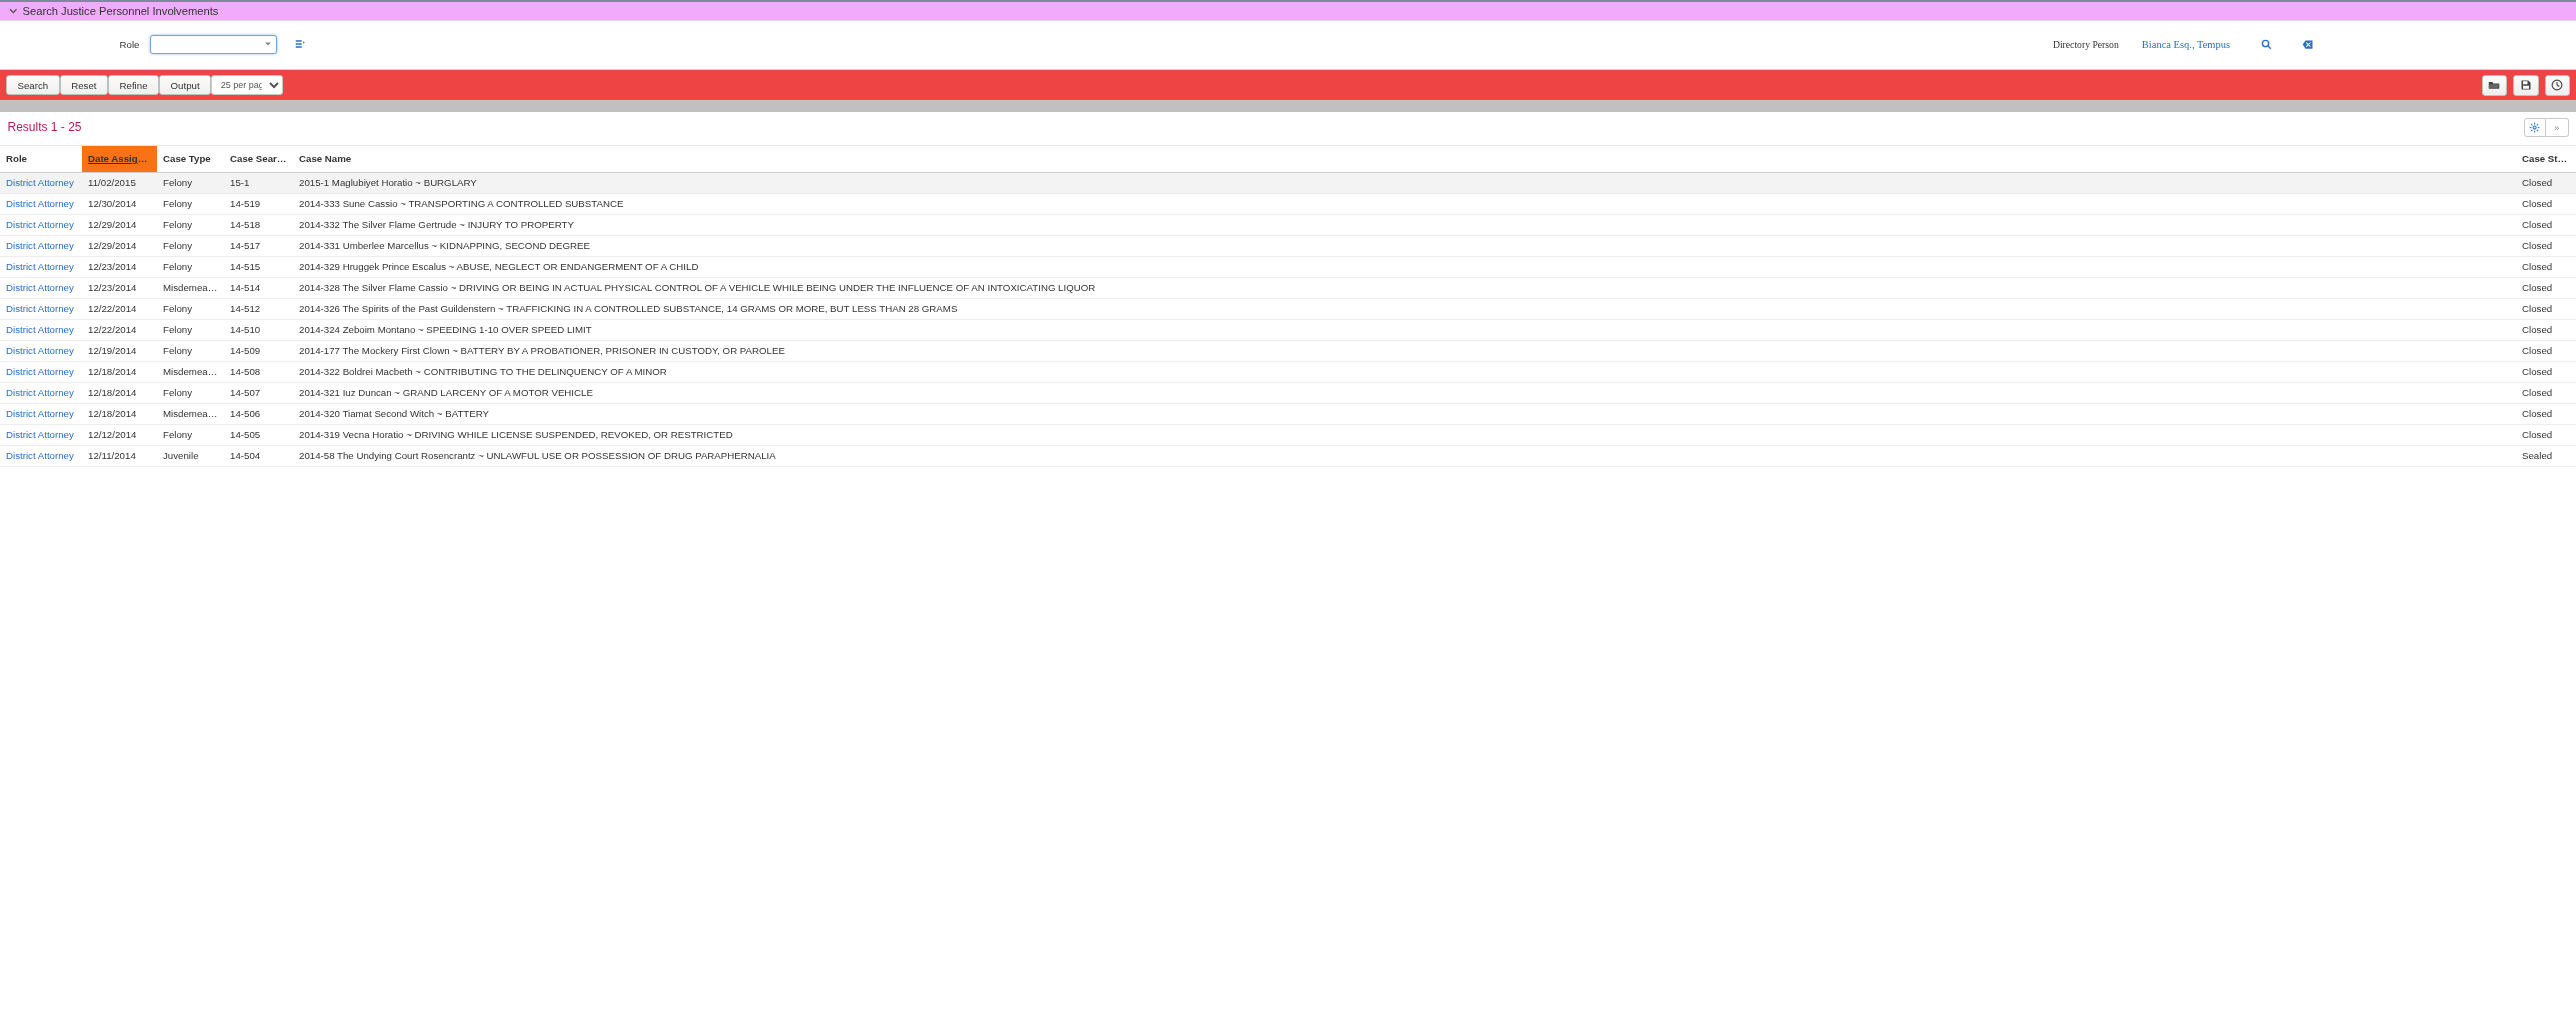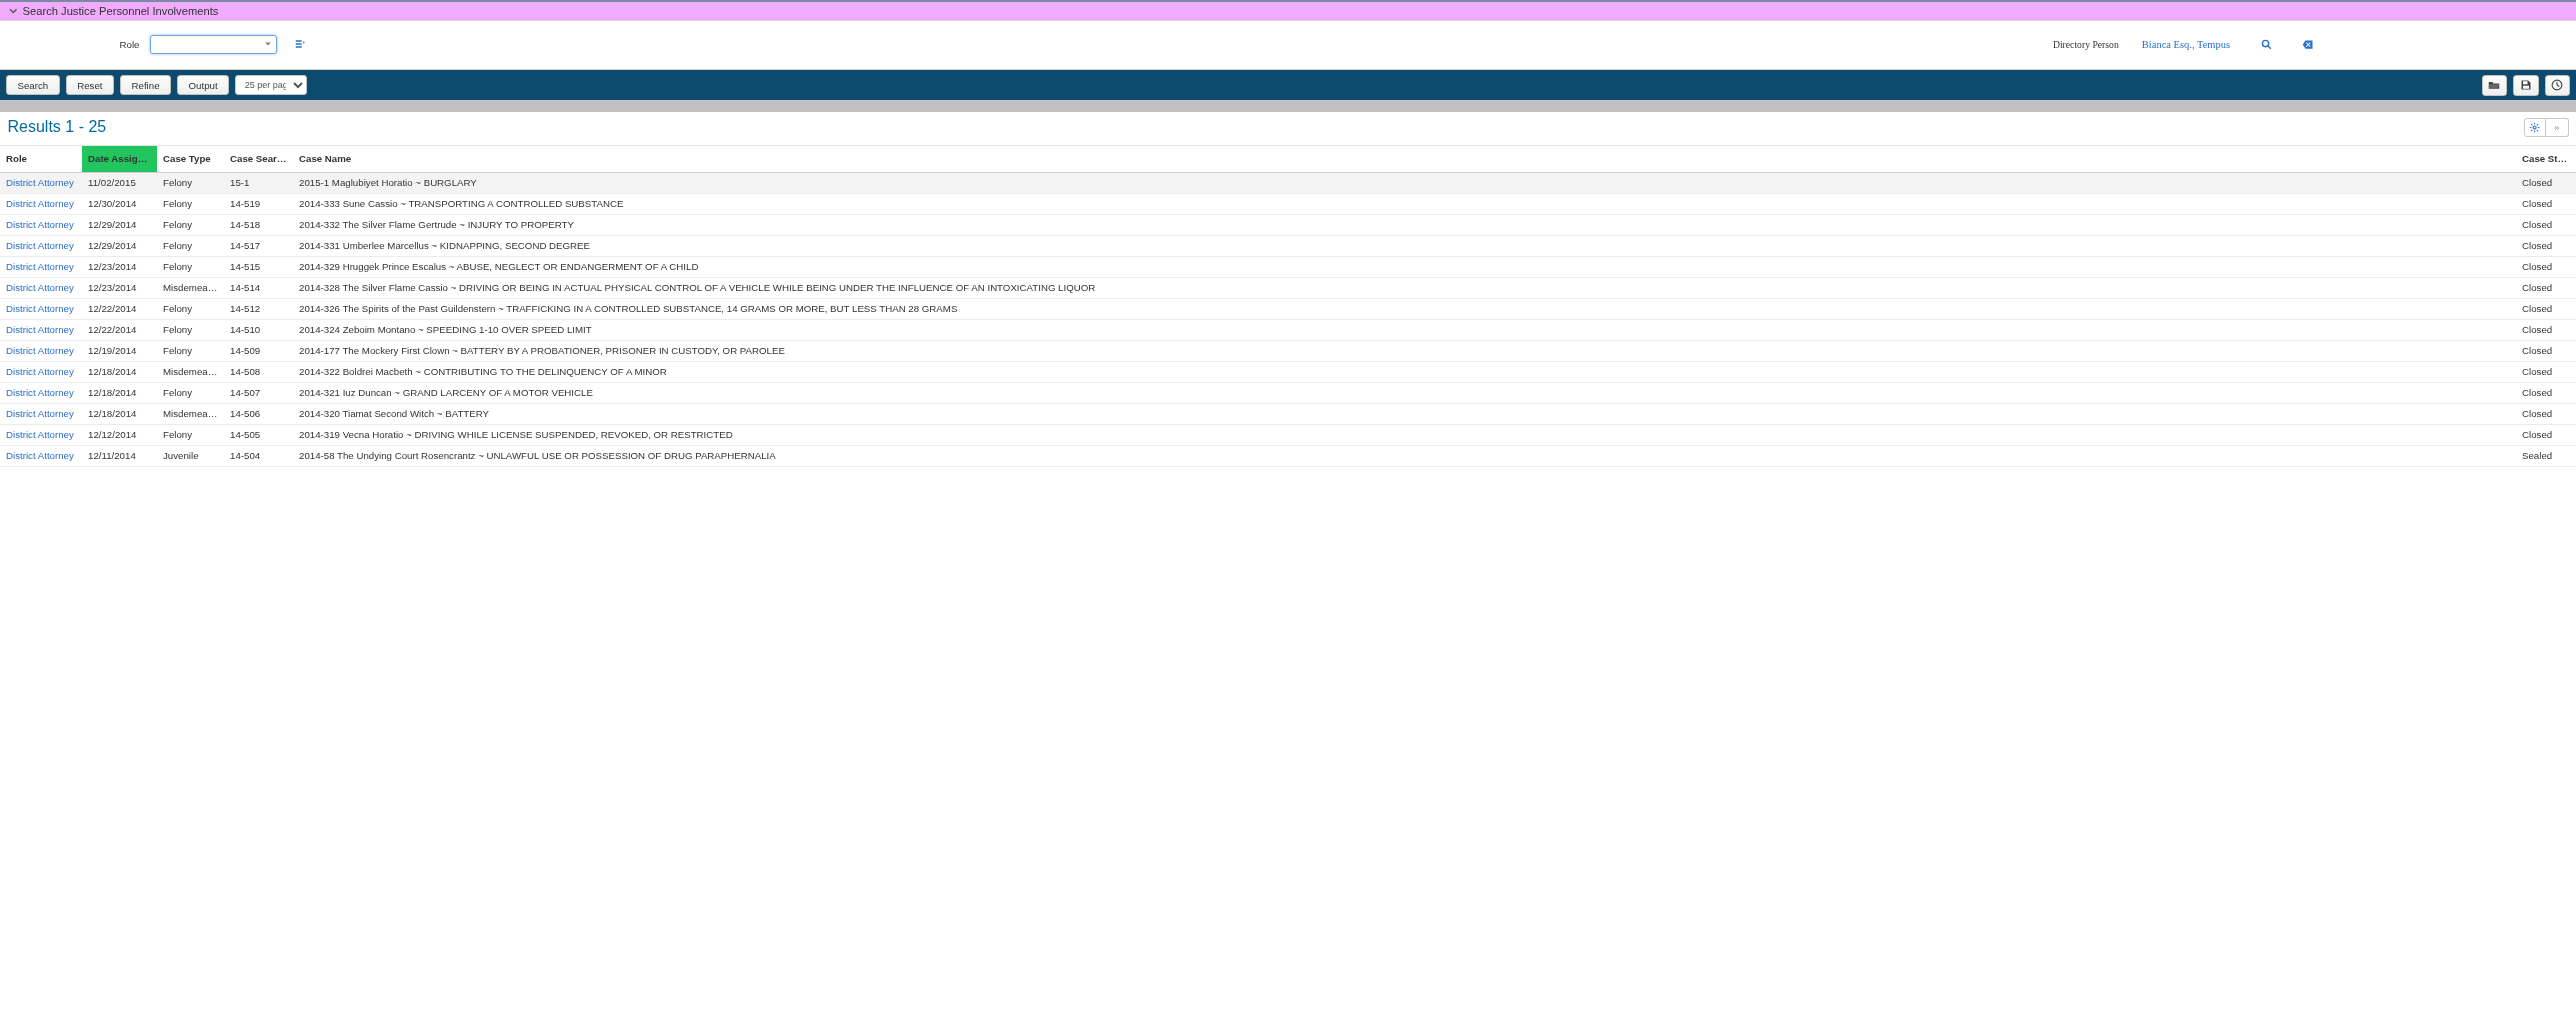--- a/index.html
+++ b/index.html
@@ -78,27 +78,26 @@
     cursor: pointer;
     display: inline-flex;
     align-items: center;
   }
   .dirperson-value {
     color: #2a6fc9;
     font-size: 10.5px;
   }
   
   .toolbar {
-    background: #0c4a6e;
+    background: #ef4444;
     border-top: 0.7px solid #d0d0d0;
     border-bottom: 0.7px solid #c6c6c6;
     padding: 4.5px 6px;
     display: flex;
     align-items: center;
-    gap: 6px;
   }
   .btn {
     background: linear-gradient(#fcfcfc, #efefef);
     border: 0.7px solid #bfbfbf;
     border-radius: 3px;
     padding: 3.7px 10.5px;
     font-size: 9.7px;
     color: #333;
     cursor: pointer;
   }
@@ -135,22 +134,22 @@
     background: #c0c0c0;
   }
   
   .results-header {
     padding: 6px 7.5px 7.5px 7.5px;
     display: flex;
     align-items: center;
     border-bottom: 0.7px solid #e5e5e5;
   }
   .results-header .text {
-    font-size: 16px;
-    color: #0369a1;
+    font-size: 12px;
+    color: #be185d;
   }
   .results-header .right-controls {
     margin-left: auto;
     display: flex;
     gap: 0;
   }
   .mini-btn {
     width: 22.5px; height: 19.5px;
     border: 0.7px solid #c9c9c9;
     background: #fff;
@@ -178,21 +177,22 @@
     text-overflow: ellipsis;
   }
   table.results thead th {
     font-weight: bold;
     color: #333;
     border-bottom: 0.7px solid #cfcfcf;
     padding-top:7.5px;
     padding-bottom:7.5px;
   }
   table.results thead th.sorted {
-    background: #22c55e;
+    background: #f97316;
+    text-decoration: underline;
   }
   table.results tbody tr {
     border-bottom: 0.7px solid #ececec;
   }
   table.results tbody tr:first-child {
     background: #f3f3f3;
   }
   table.results tbody tr td.linkcell {
     color: #2a6fc9;
     cursor: pointer;

